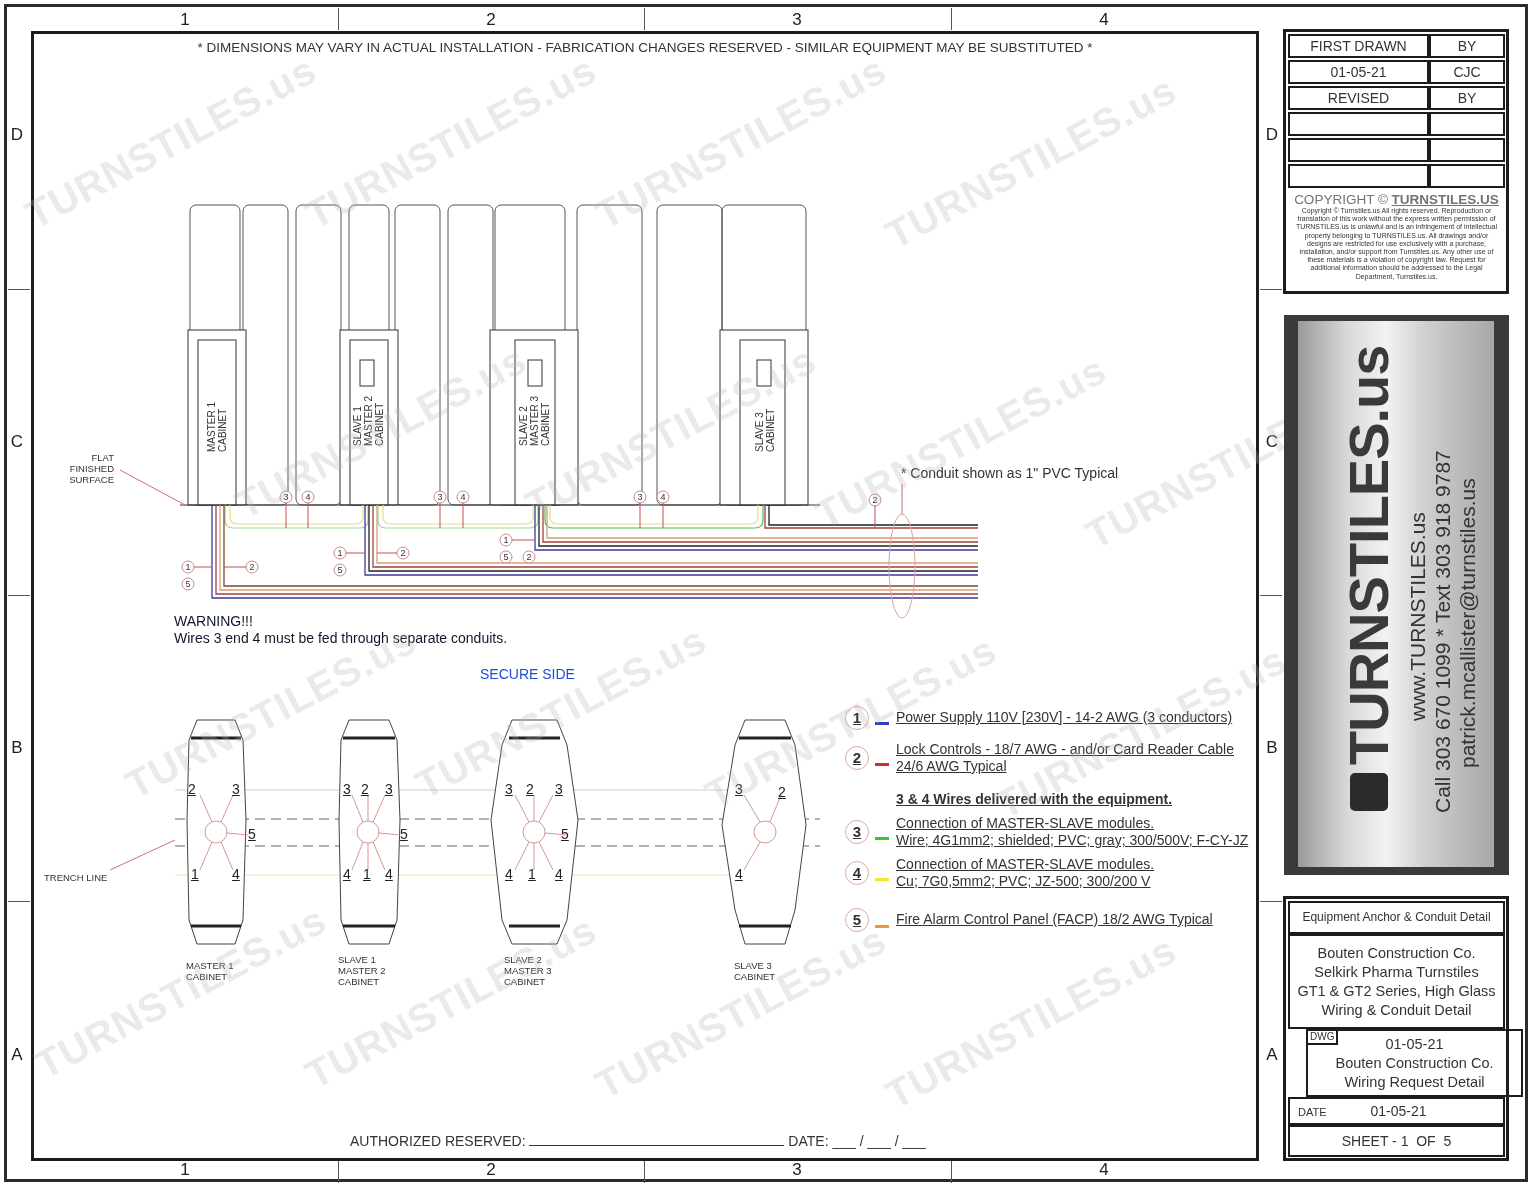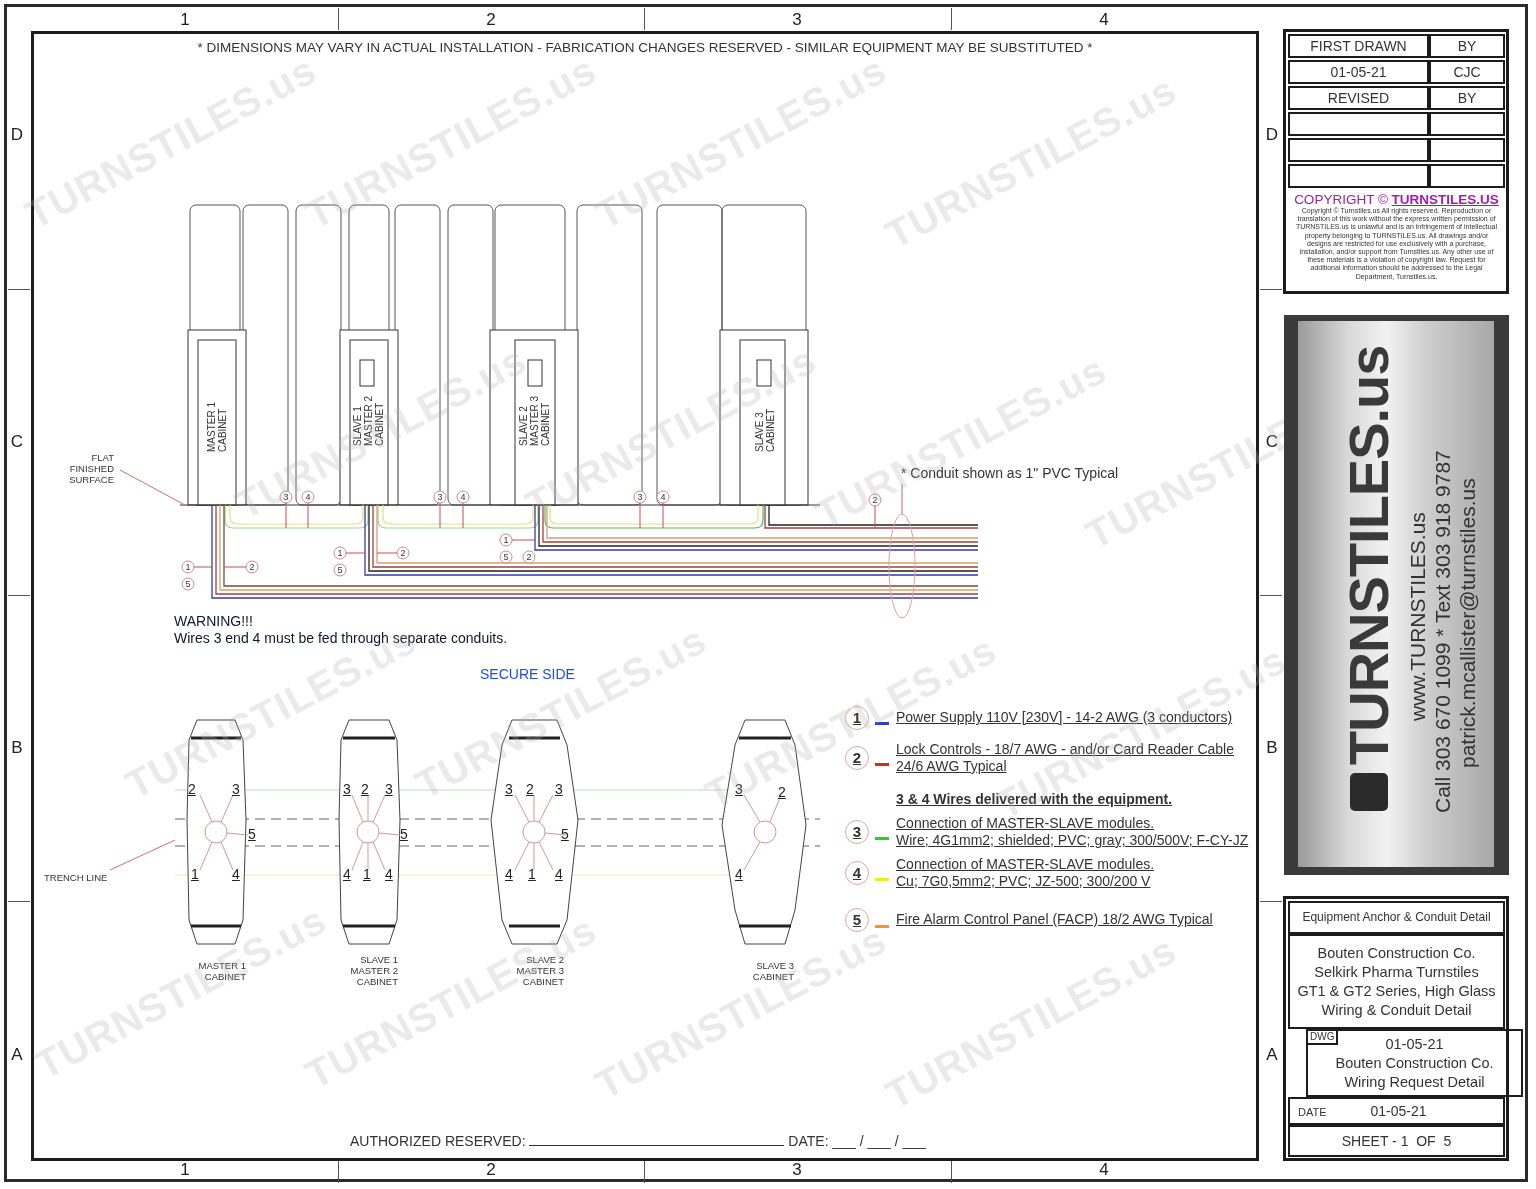--- a/index.html
+++ b/index.html
@@ -8,30 +8,30 @@
   .outer{left:4px;top:4px;width:1524px;height:1178px;border:3px solid #2b2b2b;box-sizing:border-box;}
   .frame{left:31px;top:31px;width:1228px;height:1130px;border:3px solid #1c1c1c;box-sizing:border-box;}
   .zone-num{font-size:17px;color:#222;text-align:center;width:30px;}
   .zone-let{font-size:17px;color:#222;width:20px;text-align:center;}
   .tick-v{width:1px;height:22px;background:#555;}
   .tick-h{height:1px;width:22px;background:#555;}
   .disclaimer{left:60px;top:40px;width:1170px;text-align:center;font-size:13.5px;color:#333;}
   .watermark{font-weight:bold;font-size:40px;color:rgba(180,180,180,0.28);transform:rotate(-28deg);white-space:nowrap;letter-spacing:1px;pointer-events:none;}
   .tb{border:3px solid #1c1c1c;box-sizing:border-box;background:#fff;}
   .tb-cell{position:absolute;border:2px solid #1c1c1c;box-sizing:border-box;font-size:14px;text-align:center;line-height:20px;color:#333;}
-  .copy-title{font-size:13.5px;text-align:center;color:#a21caf;}
+  .copy-title{font-size:13.5px;text-align:center;color:#737373;}
   .copy-title b{text-decoration:underline;}
   .copy-body{font-size:7px;line-height:8.2px;text-align:center;color:#333;padding:0 4px;}
   .logo-panel{left:1284px;top:315px;width:225px;height:560px;background:#3a3a3a;box-sizing:border-box;}
   .logo-inner{position:absolute;left:14px;top:6px;width:196px;height:546px;background:linear-gradient(90deg,#9a9a9a 0%,#d8d8d8 25%,#f2f2f2 45%,#cfcfcf 65%,#a8a8a8 100%);}
   .vert{position:absolute;transform-origin:left top;transform:rotate(-90deg);white-space:nowrap;}
   .legend-circle{width:24px;height:24px;border:1.5px solid #d9a9a9;border-radius:50%;text-align:center;font-size:15px;font-weight:bold;line-height:22px;text-decoration:underline;color:#333;box-sizing:border-box;background:#fff;}
   .legend-text{font-size:14px;color:#333;line-height:17px;text-decoration:underline;}
   .legend-swatch{width:14px;height:3px;}
-  .small-label{font-size:9.5px;color:#333;text-align:right;line-height:11px;}
+  .small-label{font-size:9.5px;color:#333;text-align:left;line-height:11px;}
   .cab-label{font-size:10px;color:#333;}
   .warn{font-size:14px;color:#0f172a;line-height:17px;}
   .sig{font-size:14px;color:#333;}
 </style>
 </head>
 <body>
 
 <div class="abs outer"></div>
 
 <div class="abs zone-num" style="left:170px;top:10px;">1</div>

